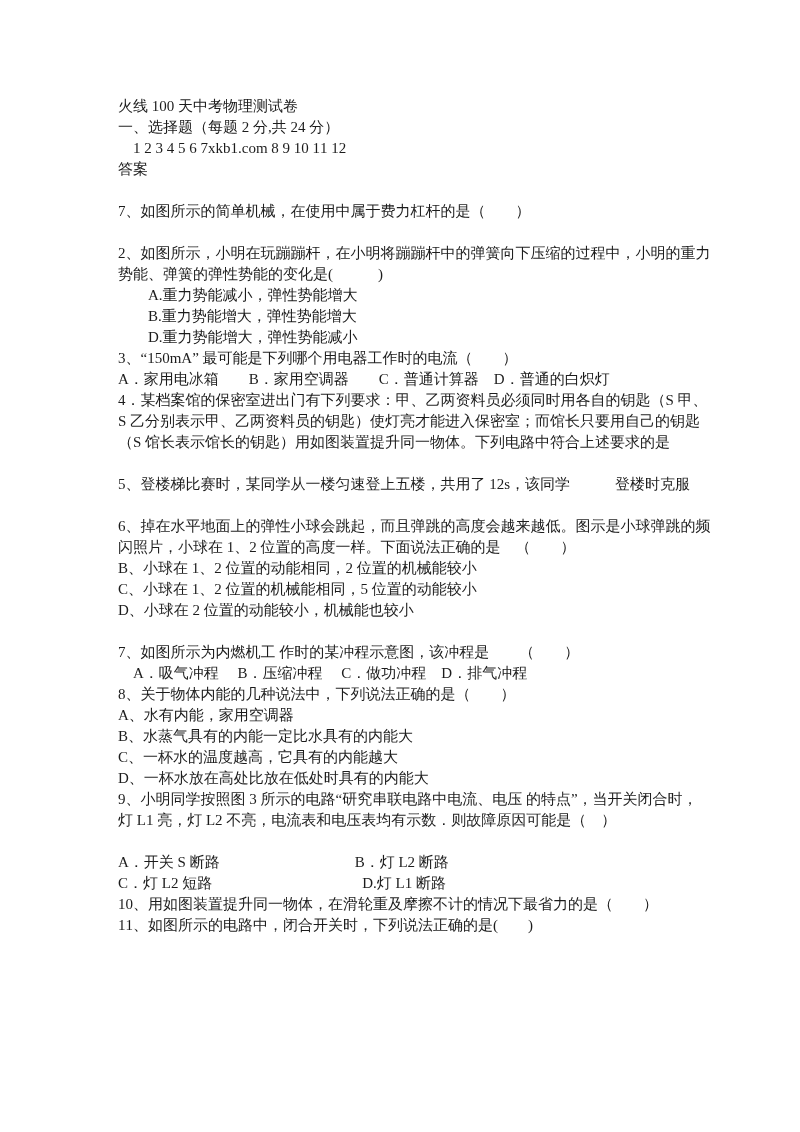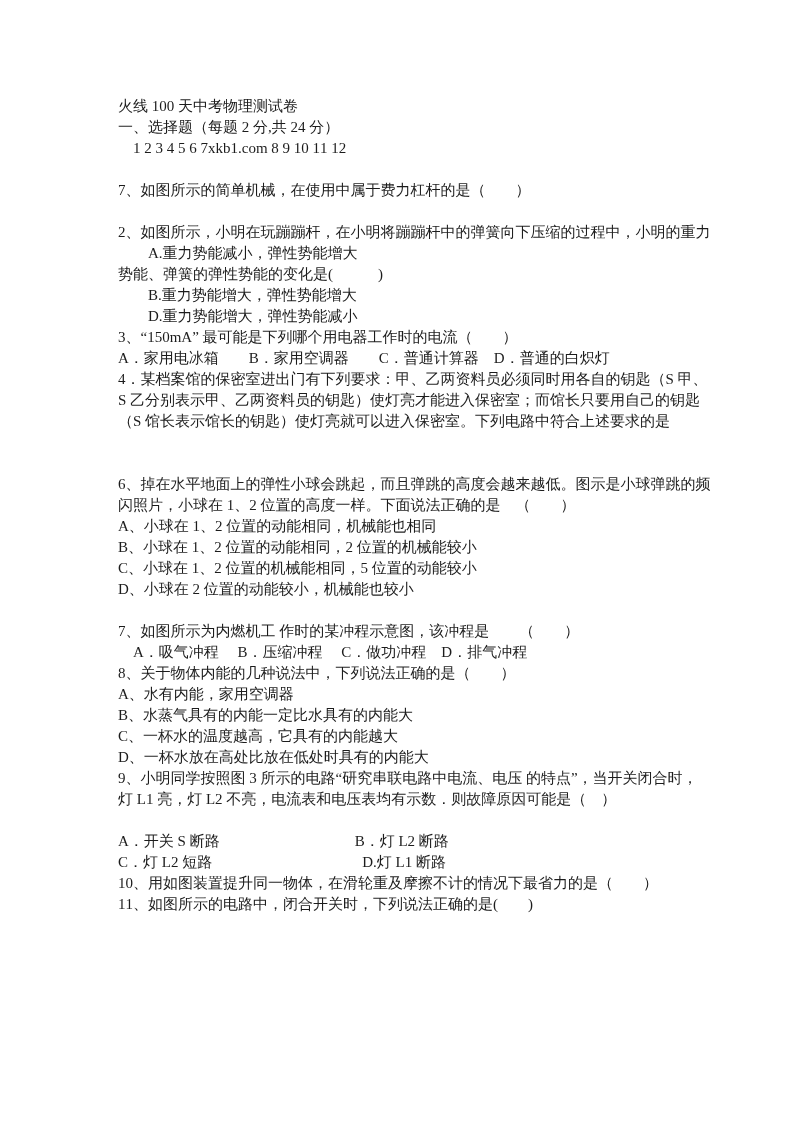--- a/index.html
+++ b/index.html
@@ -32,38 +32,39 @@
   }
 </style>
 </head>
 <body>
 
 <div class="page" style="background: rgb(255, 255, 255);">
   <div class="doc-content" style="color: rgb(28, 28, 28);">
       <div class="line">火线 100 天中考物理测试卷</div>
       <div class="line">一、选择题（每题 2 分,共 24 分）</div>
       <div class="line">　1 2 3 4 5 6 7xkb1.com 8 9 10 11 12</div>
+      <div class="line">答案</div>
       <div class="line"></div>
       <div class="line">7、如图所示的简单机械，在使用中属于费力杠杆的是（　　）</div>
       <div class="line"></div>
       <div class="line">2、如图所示，小明在玩蹦蹦杆，在小明将蹦蹦杆中的弹簧向下压缩的过程中，小明的重力</div>
+      <div class="line">势能、弹簧的弹性势能的变化是(　　　)</div>
       <div class="line">　　A.重力势能减小，弹性势能增大</div>
-      <div class="line">势能、弹簧的弹性势能的变化是(　　　)</div>
       <div class="line">　　B.重力势能增大，弹性势能增大</div>
       <div class="line">　　D.重力势能增大，弹性势能减小</div>
       <div class="line">3、“150mA” 最可能是下列哪个用电器工作时的电流（　　）</div>
       <div class="line">A．家用电冰箱　　B．家用空调器　　C．普通计算器　D．普通的白炽灯</div>
       <div class="line">4．某档案馆的保密室进出门有下列要求：甲、乙两资料员必须同时用各自的钥匙（S 甲、</div>
       <div class="line">S 乙分别表示甲、乙两资料员的钥匙）使灯亮才能进入保密室；而馆长只要用自己的钥匙</div>
-      <div class="line">（S 馆长表示馆长的钥匙）使灯亮就可以进入保密室。下列电路中符合上述要求的是</div>
+      <div class="line">（S 馆长表示馆长的钥匙）用如图装置提升同一物体。下列电路中符合上述要求的是</div>
       <div class="line"></div>
+      <div class="line">5、登楼梯比赛时，某同学从一楼匀速登上五楼，共用了 12s，该同学　　　登楼时克服</div>
       <div class="line"></div>
       <div class="line">6、掉在水平地面上的弹性小球会跳起，而且弹跳的高度会越来越低。图示是小球弹跳的频</div>
       <div class="line">闪照片，小球在 1、2 位置的高度一样。下面说法正确的是　（　　）</div>
-      <div class="line">A、小球在 1、2 位置的动能相同，机械能也相同</div>
       <div class="line">B、小球在 1、2 位置的动能相同，2 位置的机械能较小</div>
       <div class="line">C、小球在 1、2 位置的机械能相同，5 位置的动能较小</div>
       <div class="line">D、小球在 2 位置的动能较小，机械能也较小</div>
       <div class="line"></div>
       <div class="line">7、如图所示为内燃机工 作时的某冲程示意图，该冲程是　　（　　）</div>
       <div class="line">　A．吸气冲程　 B．压缩冲程　 C．做功冲程　D．排气冲程</div>
       <div class="line">8、关于物体内能的几种说法中，下列说法正确的是（　　）</div>
       <div class="line">A、水有内能，家用空调器</div>
       <div class="line">B、水蒸气具有的内能一定比水具有的内能大</div>
       <div class="line">C、一杯水的温度越高，它具有的内能越大</div>

